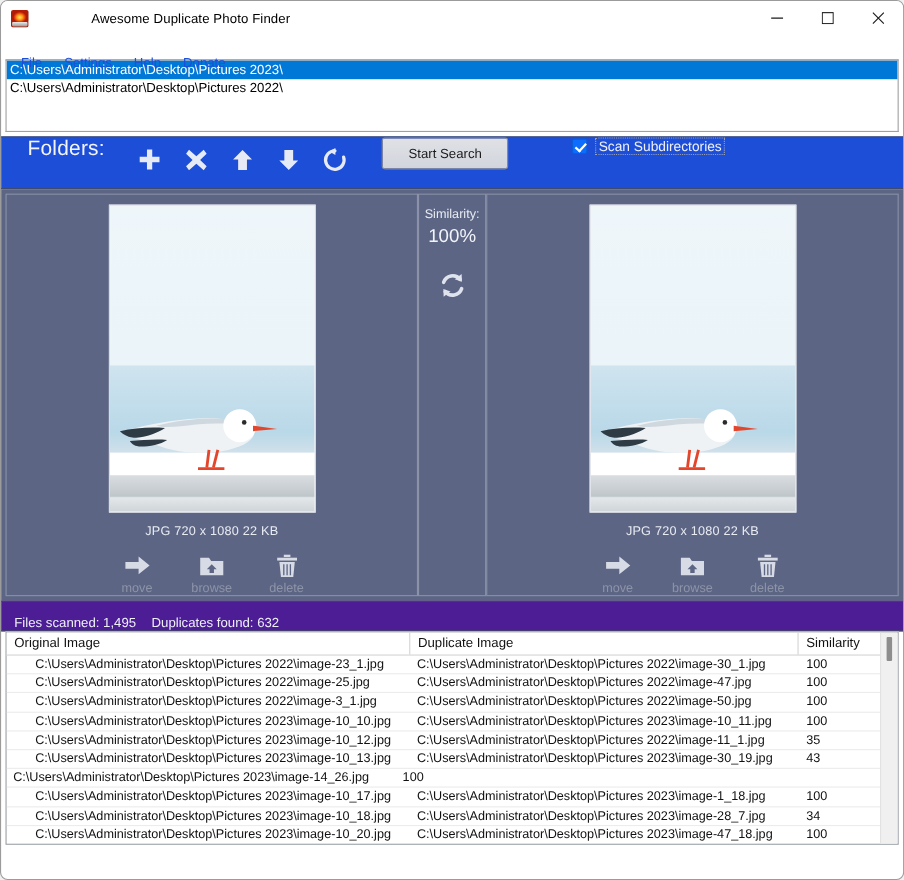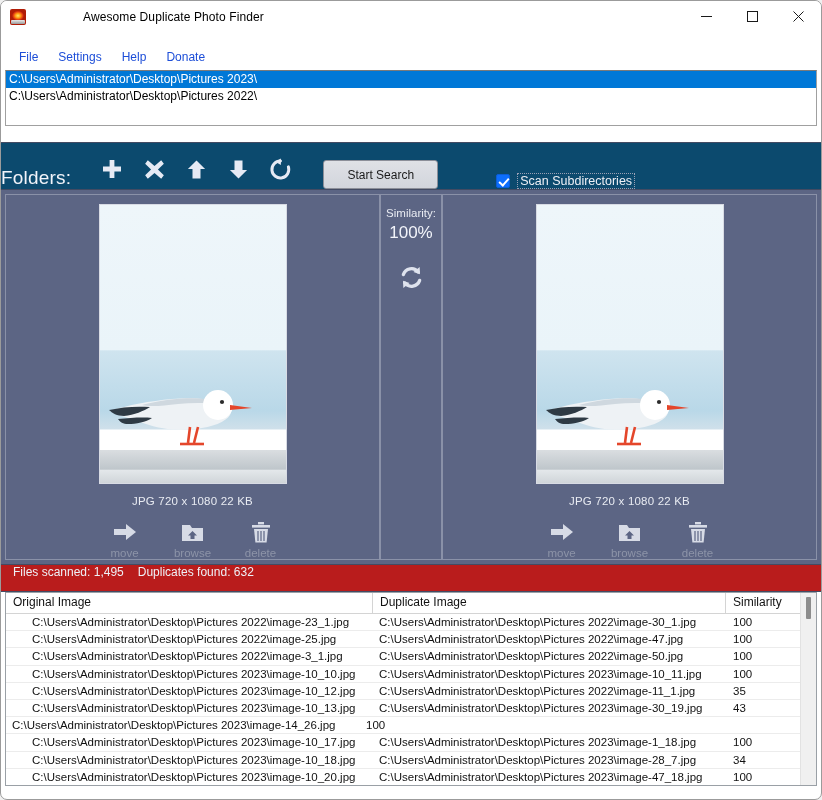--- a/index.html
+++ b/index.html
@@ -72,22 +72,22 @@
   .menu-item {
     font-size: 12px;
     color: #1d4ed8;
     padding: 2px 10px;
     line-height: 16px;
     margin-top: 28px;
   }
 
   
   .folderlist-wrap {
-    margin: 16px 4px;
-    height: 56px;
+    margin: 0 4px;
+    height: 66px;
     border: 1px solid #a0a0a0;
     border-top: 1px solid #7a7a7a;
     background: #ffffff;
     overflow: hidden;
   }
   .folder-row {
     font-size: 12px;
     line-height: 15px;
     padding: 1px 2px 1px 3px;
     color: #000;
@@ -95,24 +95,24 @@
   }
   .folder-row.selected {
     background: #0078d7;
     color: #ffffff;
   }
 
   
   .toolbar {
     margin-top: 4px;
     height: 48px;
-    background: #0c4a6e;
-    display: flex;
-    align-items: flex-end;
-    padding-left: 0;
+    background: #1d4ed8;
+    display: flex;
+    align-items: flex-start;
+    padding-left: 24px;
     border-top: 1px solid #434b63;
     border-bottom: 1px solid #434b63;
   }
   .folders-label {
     color: #f2f4fa;
     font-size: 19px;
     margin-right: 20px;
     letter-spacing: .2px;
   }
   .tb-btn {
@@ -213,24 +213,24 @@
   .action .glyph { height: 26px; display:flex; align-items:center; justify-content:center; color:#d7dbe6; }
   .action .cap { font-size: 11.5px; color: #8d94a8; margin-top: 2px; }
 
   .sim-label { color:#e8ebf2; font-size: 11.5px; margin-top: 12px; }
   .sim-value { color:#f2f4fa; font-size: 17px; margin-top: 4px; }
   .sim-icon { margin-top: 22px; color:#dfe3ee; }
 
   
   .statusbar {
     height: 28px;
-    background: #b91c1c;
+    background: #4c1d95;
     border-top: 1px solid #434b63;
     border-bottom: 1px solid #434b63;
-    display: flex; align-items: flex-start;
+    display: flex; align-items: flex-end;
     padding-left: 12px;
     color: #eef0f6;
     font-size: 12px;
   }
   .status-gap { display:inline-block; width: 14px; }
 
   
   .table-wrap {
     height: 194px;
     margin: 0 4px 4px 4px;

